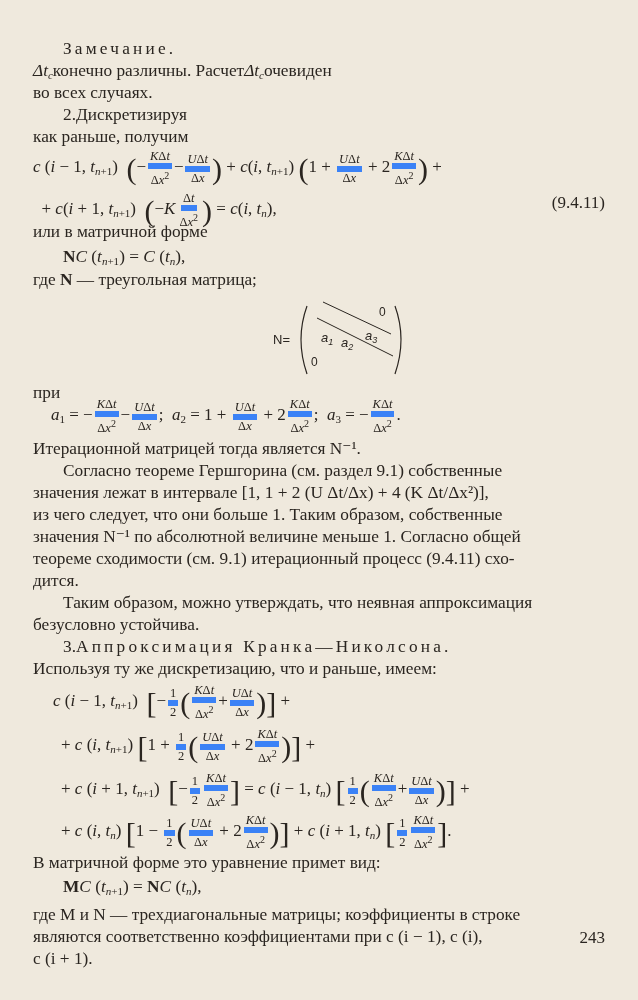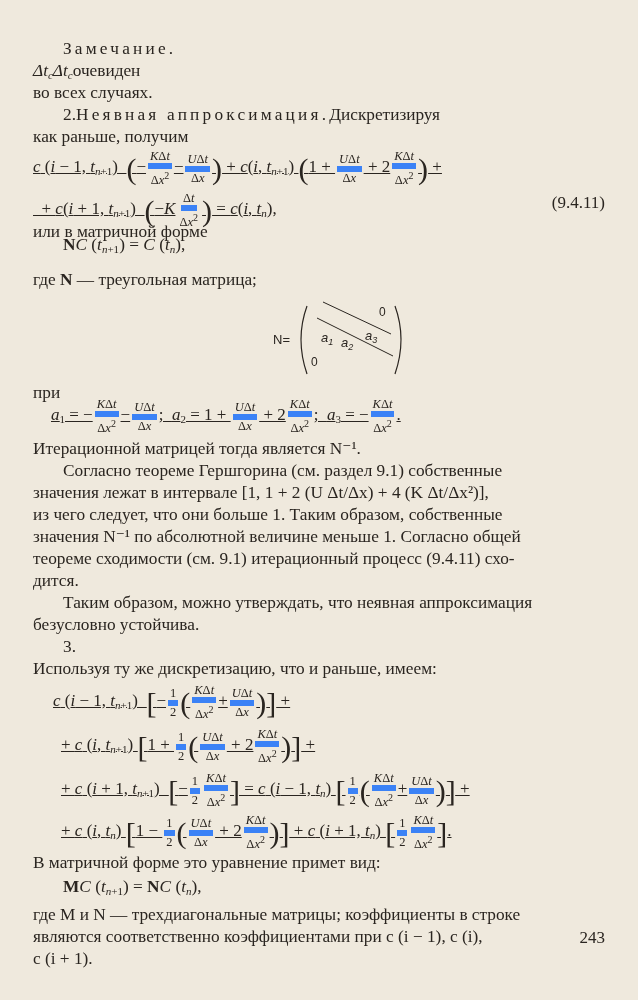--- a/index.html
+++ b/index.html
@@ -16,43 +16,43 @@
   .ind{padding-left:30px;}
   .sp{letter-spacing:3.2px;}
   i,.it{font-style:italic;}
   b{font-weight:bold;}
   .frac{display:inline-flex;flex-direction:column;align-items:center;vertical-align:middle;font-size:12.5px;line-height:13px;margin:0 2px;}
   .frac .n{border-bottom:6px solid #3b82f6;padding:0 2px;}
   .frac .d{padding:0 2px;}
   .big{font-size:30px;line-height:20px;vertical-align:middle;font-weight:100;}
   sub{font-size:11px;vertical-align:-3px;}
   sup{font-size:10px;}
-  .eq{font-size:17px;text-decoration:underline;}
+  .eq{font-size:17px;}
   .eqno{position:absolute;right:0;}
   .pagenum{position:absolute;left:0;width:572px;text-align:right;top:890px;font-size:17px;}
   .matrix{position:absolute;left:240px;top:256px;width:150px;height:86px;}
 </style>
 </head>
 <body>
 
 <div class="page">
 
   <div class="ln just ind" style="top:0;width:542px">
     <span><span class="sp">Замечание.</span></span>
   </div>
   <div class="ln just" style="top:22px">
     <span><i>Δt</i><sub><i>c</i></sub></span>
+    <span> конечно различны. Расчет </span>
     <span><i>Δt</i><sub><i>c</i></sub></span>
     <span> очевиден</span>
   </div>
   <div class="ln" style="top:44px">во всех случаях.</div>
 
   <div class="ln just ind" style="top:66px;width:542px">
     <span>2.</span>
-    <span class="sp">Неявная аппроксимация.</span>
     <span>Дискретизируя</span>
   </div>
   <div class="ln" style="top:88px">как раньше, получим</div>
 
   <div class="ln eq" style="top:112px;left:0">
     <i>c</i> (<i>i</i> − 1, <i>t</i><sub><i>n</i>+1</sub>)&nbsp;
     <span class="big">(</span>−<span class="frac">
         <span class="n"><i>K</i>Δ<i>t</i></span>
         <span class="d">Δ<i>x</i><sup>2</sup></span>
       </span>−<span class="frac">
@@ -71,21 +71,21 @@
   <div class="ln eq" style="top:154px;left:0;width:572px">
     &nbsp;&nbsp;+ <i>c</i>(<i>i</i> + 1, <i>t</i><sub><i>n</i>+1</sub>)&nbsp;
     <span class="big">(</span>−<i>K</i><span class="frac">
         <span class="n">Δ<i>t</i></span>
         <span class="d">Δ<i>x</i><sup>2</sup></span>
       </span><span class="big">)</span> = <i>c</i>(<i>i</i>, <i>t</i><sub><i>n</i></sub>),
     <span class="eqno">(9.4.11)</span>
   </div>
 
   <div class="ln" style="top:183px">или в матричной форме</div>
-  <div class="ln ind" style="top:196px"><b>N</b><i>C</i> (<i>t</i><sub><i>n</i>+1</sub>) = <i>C</i> (<i>t</i><sub><i>n</i></sub>),</div>
+  <div class="ln ind" style="top:208px"><b>N</b><i>C</i> (<i>t</i><sub><i>n</i>+1</sub>) = <i>C</i> (<i>t</i><sub><i>n</i></sub>),</div>
   <div class="ln" style="top:231px">где <b>N</b> — треугольная матрица;</div>
 
   <svg class="matrix" viewBox="0 0 150 86">
     <text x="0" y="50" font-size="13" font-family="Liberation Sans, sans-serif" fill="#2a2520">N=</text>
     <path d="M34 12 Q22 45 34 80" stroke="#2a2520" fill="none" stroke-width="1.2"></path>
     <path d="M122 12 Q134 45 122 80" stroke="#2a2520" fill="none" stroke-width="1.2"></path>
     <line x1="50" y1="8" x2="118" y2="40" stroke="#2a2520" stroke-width="1"></line>
     <line x1="44" y1="24" x2="120" y2="62" stroke="#2a2520" stroke-width="1"></line>
     <text x="48" y="48" font-size="13" font-style="italic" font-family="Liberation Sans, sans-serif" fill="#2a2520">a<tspan font-size="9" dy="3">1</tspan></text>
     <text x="68" y="53" font-size="13" font-style="italic" font-family="Liberation Sans, sans-serif" fill="#2a2520">a<tspan font-size="9" dy="3">2</tspan></text>
@@ -121,20 +121,21 @@
   <div class="ln" style="top:444px">значения лежат в интервале [1, 1 + 2 (U Δt/Δx) + 4 (K Δt/Δx²)],</div>
   <div class="ln" style="top:466px">из чего следует, что они больше 1. Таким образом, собственные</div>
   <div class="ln" style="top:488px">значения N⁻¹ по абсолютной величине меньше 1. Согласно общей</div>
   <div class="ln" style="top:510px">теореме сходимости (см. 9.1) итерационный процесс (9.4.11) схо-</div>
   <div class="ln" style="top:532px">дится.</div>
   <div class="ln ind" style="top:554px">Таким образом, можно утверждать, что неявная аппроксимация</div>
   <div class="ln" style="top:576px">безусловно устойчива.</div>
 
   <div class="ln just ind" style="top:598px;width:542px">
     <span>3.</span>
+    <span class="sp">Аппроксимация Кранка—Николсона.</span>
   </div>
   <div class="ln" style="top:620px">Используя ту же дискретизацию, что и раньше, имеем:</div>
 
   <div class="ln eq" style="top:646px;left:20px">
     <i>c</i> (<i>i</i> − 1, <i>t</i><sub><i>n</i>+1</sub>)&nbsp;
     <span class="big">[</span>−<span class="frac">
         <span class="n">1</span>
         <span class="d">2</span>
       </span><span class="big">(</span><span class="frac">
         <span class="n"><i>K</i>Δ<i>t</i></span>

